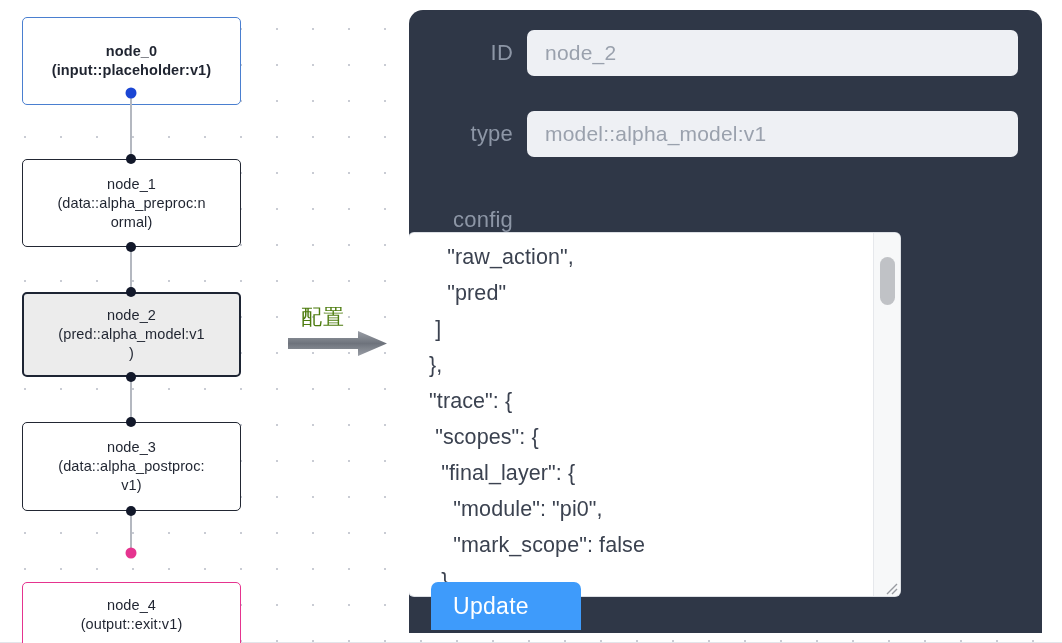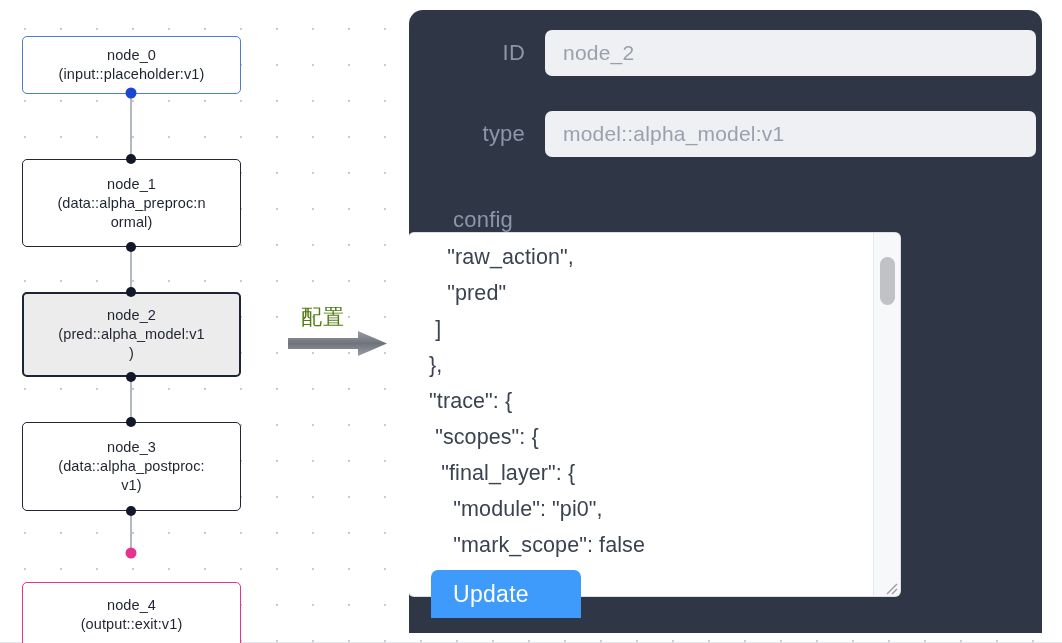--- a/index.html
+++ b/index.html
@@ -102,22 +102,22 @@
     position: absolute;
     display: flex;
     align-items: center;
     left: 0; width: 100%;
     box-sizing: border-box;
   }
   .field-label {
     color: #8d96a6;
     font-size: 22px;
     text-align: right;
-    width: 136px;
-    padding-right: 20px;
+    width: 118px;
+    padding-right: 14px;
     box-sizing: border-box;
     letter-spacing: 0.2px;
   }
   .text-input {
     box-sizing: border-box;
     background: #eef0f4;
     border: none;
     border-radius: 7px;
     height: 46px;
     width: 491px;
@@ -183,21 +183,21 @@
   }
   .ta-grip {
     position: absolute;
     right: 2px; bottom: 1px;
     width: 16px; height: 16px;
     opacity: 0.55;
   }
 
   .update-btn {
     position: absolute;
-    left: 22px; top: 560px;
+    left: 22px; top: 572px;
     width: 150px; height: 48px;
     background: #3e9bfb;
     border: none;
     border-radius: 7px 7px 0 0;
     color: #ffffff;
     font-size: 23px;
     font-family: "Liberation Sans", sans-serif;
     letter-spacing: 0.3px;
     cursor: pointer;
     text-align: left;
@@ -212,21 +212,21 @@
 
   <div class="canvas">
     <div class="canvas-bottom-rule"></div>
   </div>
 
   <div class="edge" style="left:130px; top:93px; height:66px;"></div>
   <div class="edge" style="left:130px; top:247px; height:46px;"></div>
   <div class="edge" style="left:130px; top:377px; height:44px;"></div>
   <div class="edge" style="left:130px; top:511px; height:42px;"></div>
 
-  <div class="node start" style="left:22px; top:36px; width:219px; height:58px;">
+  <div class="node start" style="left:22px; top:17px; width:219px; height:88px;font-weight:bold;">
     <div class="node-inner">
       <span class="node-line">node_0</span>
       <span class="node-line">(input::placeholder:v1)</span>
     </div>
   </div>
   <div class="handle blue" style="left:131px; top:93px;"></div>
 
   <div class="node plain" style="left:22px; top:159px; width:219px; height:88px;">
     <div class="node-inner">
       <span class="node-line">node_1</span>

